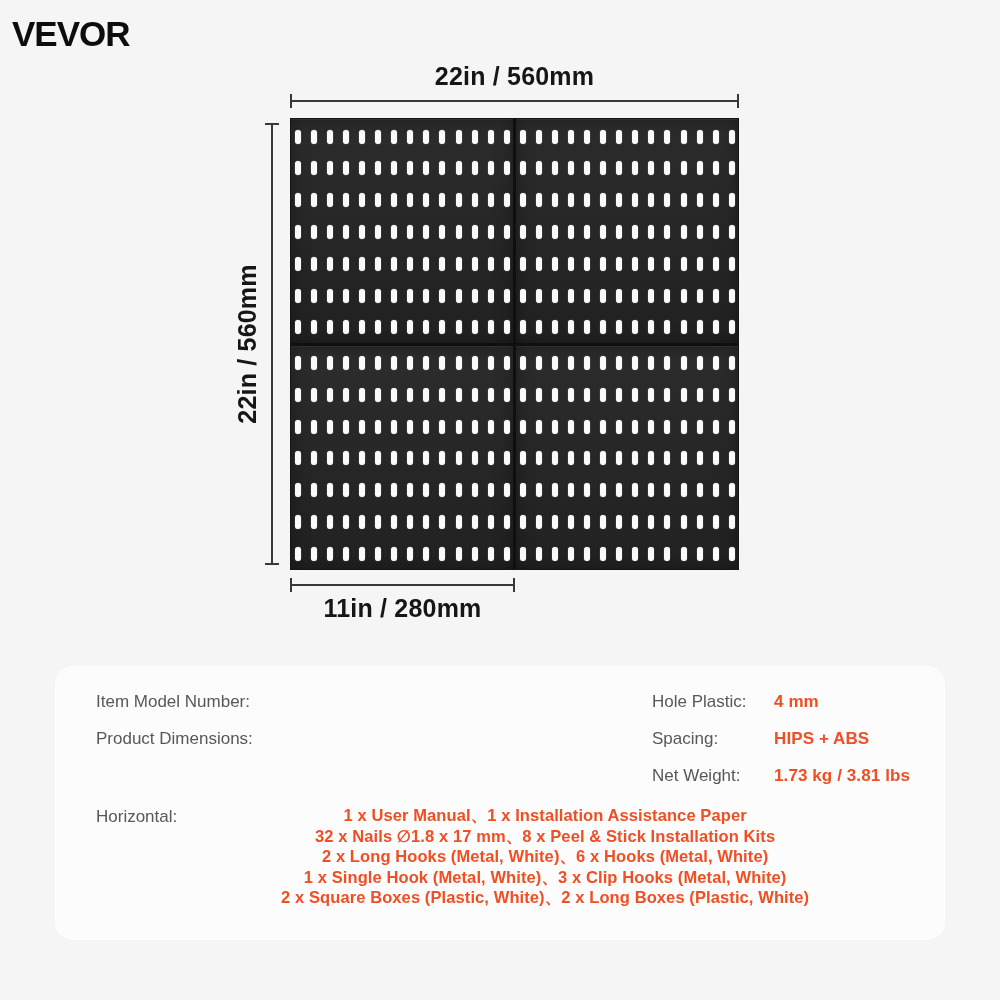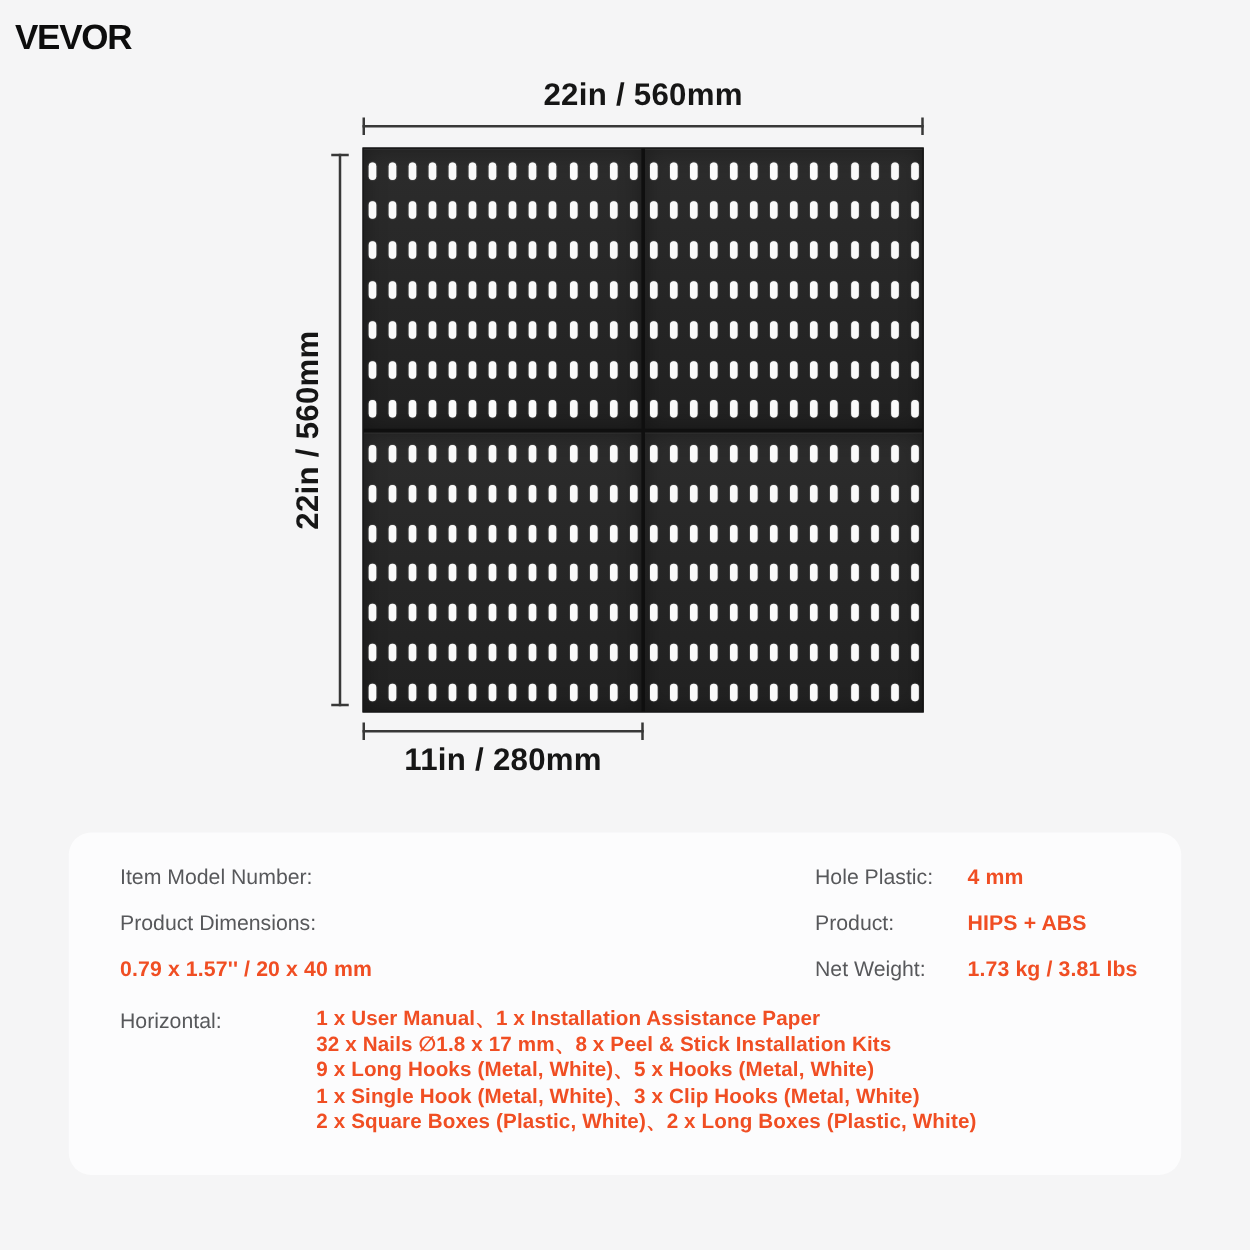--- a/index.html
+++ b/index.html
@@ -9,21 +9,21 @@
     font-family:"Liberation Sans","DejaVu Sans",sans-serif;
     --accent:#F04E23;
     --label:#57585B;
     --ink:#161616;
   }
   .abs{position:absolute;}
 
   
   .logo{
     left:12px;top:14px;
-    font-weight:700;font-size:28px;letter-spacing:-1px;
+    font-weight:700;font-size:35px;letter-spacing:-1px;
     color:#0d0d0d;
   }
 
   
   .dim-label{
     font-weight:700;font-size:25px;color:var(--ink);
     letter-spacing:.2px;text-align:center;white-space:nowrap;
   }
   .hdim{height:14px;}
   .hdim .bar{position:absolute;left:0;right:0;top:6px;height:2px;background:#383838;}
@@ -58,21 +58,21 @@
     background:#fcfcfd;border-radius:18px;
   }
   .srow{position:absolute;display:flex;align-items:baseline;gap:16px;white-space:nowrap;height:24px;}
   .slabel{color:var(--label);font-size:17px;}
   .svalue{color:var(--accent);font-weight:700;font-size:17px;letter-spacing:.1px;}
   .fixed .slabel{width:122px;flex:none;}
   .fixed{gap:0;}
   #spec-left{left:41px;top:26px;}
   #spec-right{left:597px;top:26px;}
   .acc-label{left:41px;top:141px;color:var(--label);font-size:17px;}
-  #acc-lines{left:198px;top:139px;}
+  #acc-lines{left:226px;top:139px;text-align:center;}
   .acc-line{
     color:var(--accent);font-weight:700;font-size:16.5px;
     line-height:20.6px;white-space:nowrap;letter-spacing:.1px;
   }
 </style>
 </head>
 <body style="--accent: #F04E23; --label: #57585B;">
 
 <div class="abs logo">VEVOR</div>
 
@@ -505,38 +505,37 @@
 
 <div class="abs card">
   <div class="abs" id="spec-left">
       <div class="srow" style="top: 0px;">
         <span class="slabel">Item Model Number:</span>
       </div>
       <div class="srow" style="top: 37px;">
         <span class="slabel">Product Dimensions:</span>
       </div>
       <div class="srow" style="top: 74px;">
-        <span class="svalue">0.79 x 1.57'' / 20 x 40 mm</span>
       </div>
     </div>
   <div class="abs" id="spec-right">
       <div class="srow fixed" style="top: 0px;">
         <span class="slabel">Hole Plastic:</span>
         <span class="svalue">4 mm</span>
       </div>
       <div class="srow fixed" style="top: 37px;">
-        <span class="slabel">Product:</span>
+        <span class="slabel">Spacing:</span>
         <span class="svalue">HIPS + ABS</span>
       </div>
       <div class="srow fixed" style="top: 74px;">
         <span class="slabel">Net Weight:</span>
         <span class="svalue">1.73 kg / 3.81 lbs</span>
       </div>
     </div>
   <div class="abs acc-label">Horizontal:</div>
   <div class="abs" id="acc-lines">
       <div class="acc-line">1 x User Manual、1 x Installation Assistance Paper</div>
       <div class="acc-line">32 x Nails ∅1.8 x 17 mm、8 x Peel &amp; Stick Installation Kits</div>
-      <div class="acc-line">9 x Long Hooks (Metal, White)、5 x Hooks (Metal, White)</div>
+      <div class="acc-line">2 x Long Hooks (Metal, White)、6 x Hooks (Metal, White)</div>
       <div class="acc-line">1 x Single Hook (Metal, White)、3 x Clip Hooks (Metal, White)</div>
       <div class="acc-line">2 x Square Boxes (Plastic, White)、2 x Long Boxes (Plastic, White)</div>
     </div>
 </div>
 
 </body></html>

